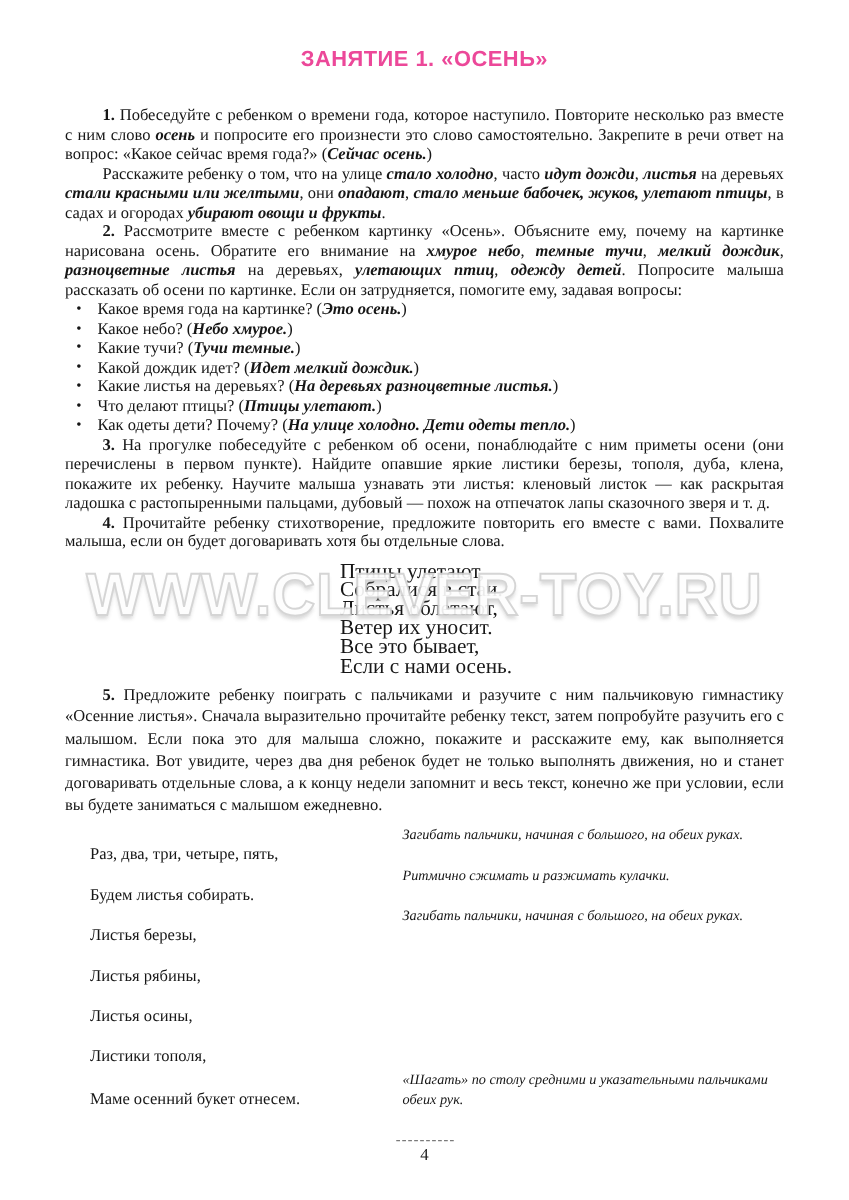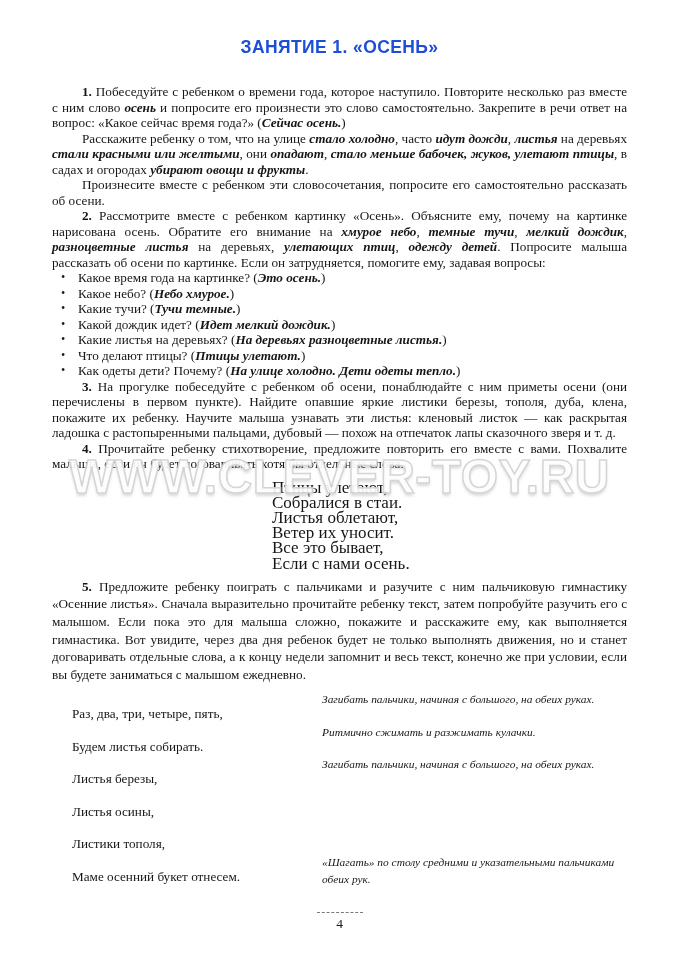--- a/index.html
+++ b/index.html
@@ -5,21 +5,21 @@
   html,body{margin:0;padding:0;}
   body{
     width:679px;height:960px;background:#ffffff;position:relative;overflow:hidden;
     font-family:"Liberation Serif", serif;color:#161616;
     -webkit-font-smoothing:antialiased;
   }
   .page{position:absolute;inset:0;padding:37px 52px 0 52px;z-index:0;}
   .title{
     font-family:"Liberation Sans", sans-serif;font-weight:bold;
     font-size:17.5px;letter-spacing:.4px;text-align:center;
-    margin:0 0 26px 0;color:#1d4ed8;
+    margin:0 0 26px 0;color:#ec4899;
   }
   .para{
     font-size:13.2px;line-height:15.5px;text-align:justify;
     text-indent:30px;margin:0;
   }
   .para5{line-height:17.6px;}
   .it{font-style:italic;font-weight:bold;}
   .bd{font-weight:bold;}
   .bullets{margin:0;}
   .bullet-row{display:flex;font-size:13.2px;line-height:15.5px;}
@@ -44,21 +44,20 @@
   .pagenum{font-size:13.5px;color:#1a1a1a;}
 </style>
 </head>
 <body>
 
 <div class="page">
   <h1 class="title">ЗАНЯТИЕ 1. «ОСЕНЬ»</h1>
 
   <p class="para"><span class="bd">1. </span><span>Побеседуйте с ребенком о времени года, которое наступило. Повторите несколько раз вместе с ним слово </span><span class="it">осень</span><span> и попросите его произнести это слово самостоятельно. Закрепите в речи ответ на вопрос: «Какое сейчас время года?» (</span><span class="it">Сейчас осень.</span><span>)</span></p>
   <p class="para"><span>Расскажите ребенку о том, что на улице </span><span class="it">стало холодно</span><span>, часто </span><span class="it">идут дожди</span><span>, </span><span class="it">листья</span><span> на деревьях </span><span class="it">стали красными или желтыми</span><span>, они </span><span class="it">опадают</span><span>, </span><span class="it">стало меньше бабочек, жуков, улетают птицы</span><span>, в садах и огородах </span><span class="it">убирают овощи и фрукты</span><span>.</span></p>
-  <p class="para"><span>Произнесите вместе с ребенком эти словосочетания, попросите его самостоятельно рассказать об осени.</span></p>
   <p class="para"><span class="bd">2. </span><span>Рассмотрите вместе с ребенком картинку «Осень». Объясните ему, почему на картинке нарисована осень. Обратите его внимание на </span><span class="it">хмурое небо</span><span>, </span><span class="it">темные тучи</span><span>, </span><span class="it">мелкий дождик</span><span>, </span><span class="it">разноцветные листья</span><span> на деревьях, </span><span class="it">улетающих птиц</span><span>, </span><span class="it">одежду детей</span><span>. Попросите малыша рассказать об осени по картинке. Если он затрудняется, помогите ему, задавая вопросы:</span></p>
 
   <div class="bullets" id="bullets">
       <div class="bullet-row">
         <span class="bullet-dot">•</span>
         <span class="bullet-text"><span>Какое время года на картинке? (</span><span class="it">Это осень.</span><span>)</span></span>
       </div>
       <div class="bullet-row">
         <span class="bullet-dot">•</span>
         <span class="bullet-text"><span>Какое небо? (</span><span class="it">Небо хмурое.</span><span>)</span></span>
@@ -106,20 +105,24 @@
       </div>
       <div class="gym-row">
         <span class="gym-left">Будем листья собирать.</span>
         <span class="gym-right">Ритмично сжимать и разжимать кулачки.</span>
       </div>
       <div class="gym-row">
         <span class="gym-left">Листья березы,</span>
         <span class="gym-right">Загибать пальчики, начиная с большого, на обеих руках.</span>
       </div>
       <div class="gym-row">
+        <span class="gym-left">Листья рябины,</span>
+        <span class="gym-right"></span>
+      </div>
+      <div class="gym-row">
         <span class="gym-left">Листья осины,</span>
         <span class="gym-right"></span>
       </div>
       <div class="gym-row">
         <span class="gym-left">Листики тополя,</span>
         <span class="gym-right"></span>
       </div>
       <div class="gym-row">
         <span class="gym-right"></span>
       </div>

